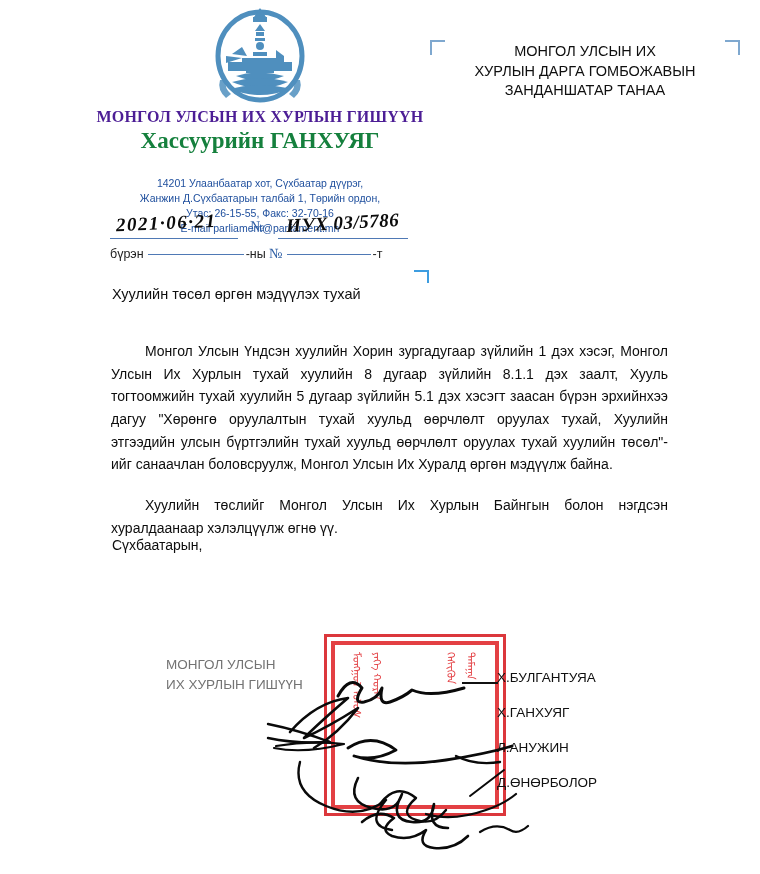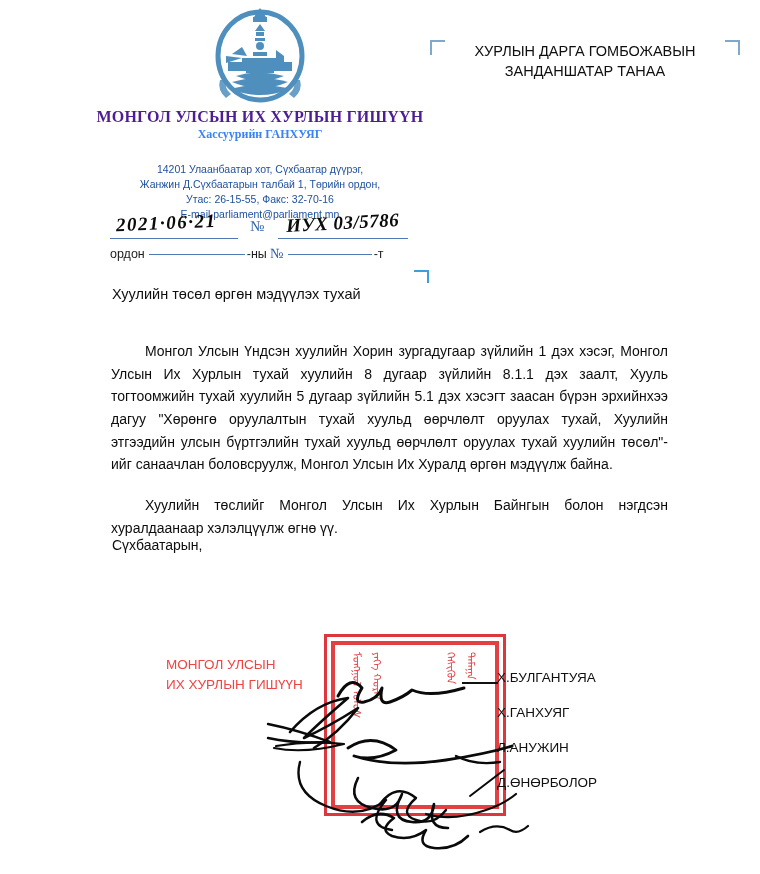--- a/index.html
+++ b/index.html
@@ -38,22 +38,22 @@
     font-family: "Liberation Serif", serif;
     font-weight: bold;
     font-size: 16px;
     color: #4c1d95;
     letter-spacing: 0.2px;
     line-height: 1.15;
   }
   .lh-title2 {
     font-family: "Liberation Serif", serif;
     font-weight: bold;
-    font-size: 12px;
-    color: #3b82f6;
+    font-size: 23px;
+    color: #15803d;
     line-height: 1.25;
     margin-top: 1px;
   }
   .lh-addr {
     margin-top: 20px;
     font-size: 10.5px;
     color: #20509e;
     line-height: 1.42;
   }
   .lh-addr div { white-space: nowrap; }
@@ -208,21 +208,21 @@
     color: #0d0d0d;
   }
 
   
   .sig-title {
     position: absolute;
     left: 166px;
     top: 655px;
     font-size: 13.5px;
     line-height: 1.45;
-    color: #ef4444;
+    color: #737373;
     white-space: nowrap;
   }
   .sig-names {
     position: absolute;
     left: 497px;
     top: 670px;
     font-size: 13.5px;
     color: #101010;
   }
   .sig-names .name {
@@ -334,33 +334,34 @@
     <div>Жанжин Д.Сүхбаатарын талбай 1, Төрийн ордон,</div>
     <div>Утас: 26-15-55, Факс: 32-70-16</div>
     <div>E-mail parliament@parliament.mn</div>
   </div>
 </div>
 
 <div class="recipient">
   <span class="corner tl"></span>
   <span class="corner tr"></span>
   <div class="recipient-text">
+    <div>МОНГОЛ УЛСЫН ИХ</div>
     <div>ХУРЛЫН ДАРГА ГОМБОЖАВЫН</div>
     <div>ЗАНДАНШАТАР ТАНАА</div>
   </div>
 </div>
 
 <div class="dateblock">
   <span class="hw hw-date">2021·06·21</span>
   <span class="no-sym1">№</span>
   <span class="hw hw-ref">ИУХ 03/5786</span>
   <span class="rule-a"></span>
   <span class="rule-b"></span>
   <div class="tanai-row">
-    <span>ордон</span><span class="dash-line"></span><span>-ны</span>
+    <span>бүрэн</span><span class="dash-line"></span><span>-ны</span>
     <span class="no-sym2">№</span><span class="dash-line short"></span><span>-т</span>
   </div>
 </div>
 
 <div class="subject-corner"></div>
 <div class="subject">Хуулийн төсөл өргөн мэдүүлэх тухай</div>
 
 <div class="body-block">
   <p class="para indent">Монгол Улсын Үндсэн хуулийн Хорин зургадугаар зүйлийн 1 дэх хэсэг, Монгол Улсын Их Хурлын тухай хуулийн 8 дугаар зүйлийн 8.1.1 дэх заалт, Хууль тогтоомжийн тухай хуулийн 5 дугаар зүйлийн 5.1 дэх хэсэгт заасан бүрэн эрхийнхээ дагуу "Хөрөнгө оруулалтын тухай хуульд өөрчлөлт оруулах тухай, Хуулийн этгээдийн улсын бүртгэлийн тухай хуульд өөрчлөлт оруулах тухай хуулийн төсөл"-ийг санаачлан боловсруулж, Монгол Улсын Их Хуралд өргөн мэдүүлж байна.</p>
   <p class="para indent last">Хуулийн төслийг Монгол Улсын Их Хурлын Байнгын болон нэгдсэн хуралдаанаар хэлэлцүүлж өгнө үү.</p>

